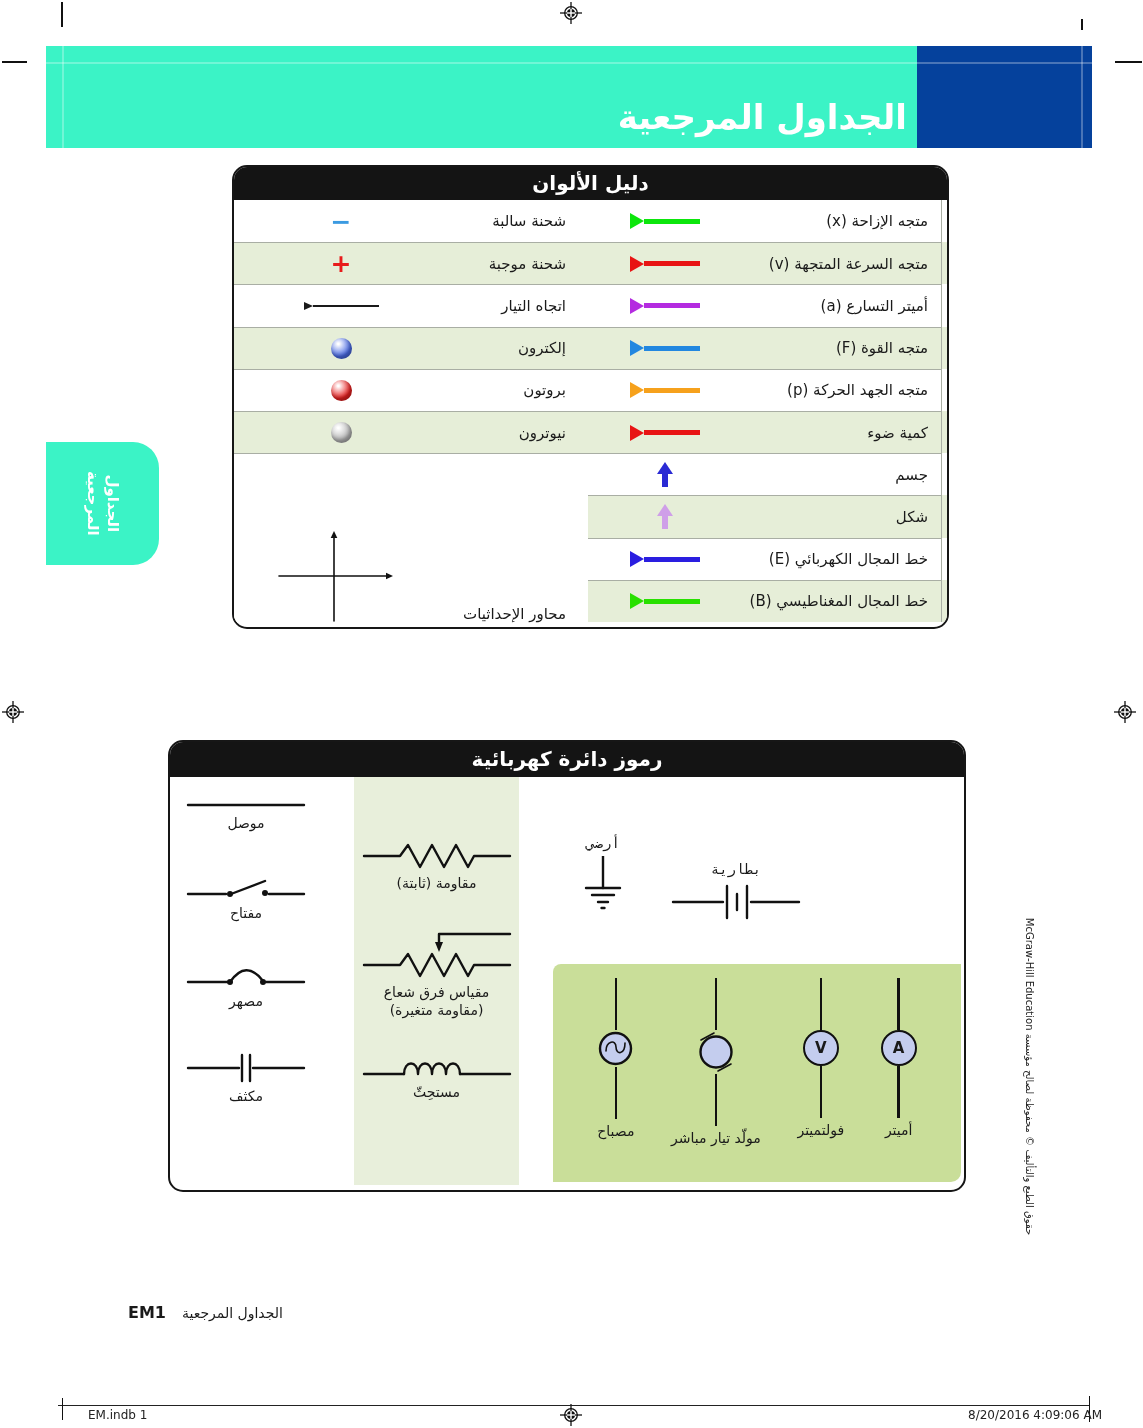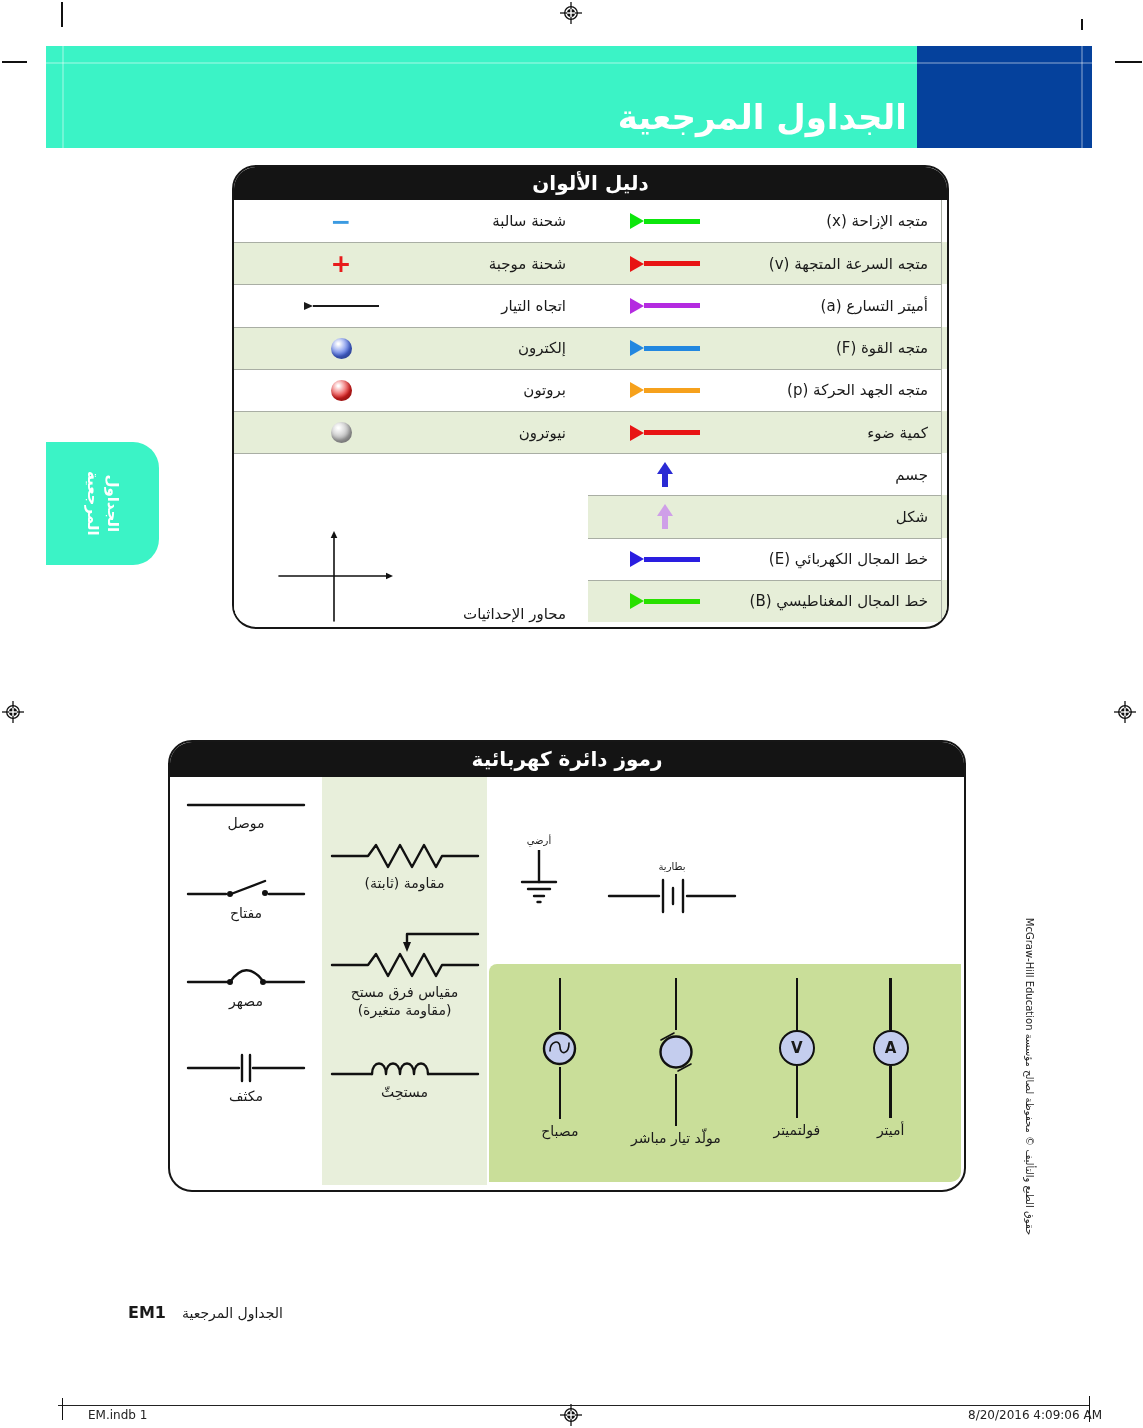--- a/index.html
+++ b/index.html
@@ -20,21 +20,21 @@
   .hdr-title{position:absolute;right:10px;bottom:14px;left:0;text-align:right;direction:rtl;
              color:#fff;font-weight:bold;font-size:34px;line-height:1;}
 
   
   .side-tab{left:46px;top:442px;width:113px;height:123px;background:var(--teal);
             border-radius:0 26px 26px 0;display:flex;align-items:center;justify-content:center;}
   .side-tab-text{transform:rotate(90deg);color:#fff;font-weight:bold;font-size:15px;
                  line-height:1.35;text-align:center;direction:rtl;white-space:nowrap;}
 
   
-  .tbl{position:absolute;border:2.5px solid #161616;border-radius:24px;overflow:hidden;background:#fff;}
+  .tbl{position:absolute;border:2.5px solid #161616;border-radius:15px;overflow:hidden;background:#fff;}
   .tbl-head{background:var(--black_bar);color:#fff;font-weight:bold;text-align:center;direction:rtl;}
 
   
   .t1{left:232px;top:165px;width:713px;height:460px;}
   .t1 .tbl-head{height:33px;line-height:33px;font-size:20px;}
   .t1-body{position:relative;height:422px;}
   .t1-row{display:flex;height:42.2px;}
   .t1-row.g{background:var(--row_green);}
   .half{display:flex;direction:rtl;align-items:center;box-sizing:border-box;}
   .half.l{width:354px;}
@@ -58,37 +58,37 @@
   .sign{font-size:25px;font-weight:bold;line-height:1;}
   .ball{width:21px;height:21px;border-radius:50%;display:inline-block;
         background:radial-gradient(circle at 35% 28%,#ffffff 4%,var(--ball) 62%);
         box-shadow:inset -2px -3px 4px rgba(0,0,0,.35);}
   .merged{position:absolute;left:0;top:253.2px;width:354px;height:168.8px;background:#fff;
           border-top:1px solid var(--divider);display:flex;direction:rtl;align-items:flex-end;}
 
   
   .t2{left:168px;top:740px;width:794px;height:448px;}
   .t2 .tbl-head{height:35px;line-height:35px;font-size:20px;}
-  .t2-body{position:relative;height:408px;display:flex;}
+  .t2-body{position:relative;height:408px;display:flex;gap:32px;}
   .t2-left{width:152px;display:flex;flex-direction:column;align-items:center;padding-top:22px;gap:41px;}
   .t2-mid{width:165px;background:var(--mid_green);display:flex;flex-direction:column;align-items:center;
           padding-top:64px;gap:36px;}
   .t2-right{flex:1;position:relative;}
   .citem{display:flex;flex-direction:column;align-items:center;}
   .clbl{font-size:14px;direction:rtl;text-align:center;margin-top:3px;line-height:1.3;}
   .panel{position:absolute;left:2px;right:3px;top:187px;bottom:3px;background:var(--panel_green);
          border-radius:8px 0 10px 0;display:flex;justify-content:space-around;align-items:flex-start;
          padding:14px 26px 0 26px;}
   .meter{display:flex;flex-direction:column;align-items:center;}
   .wire{width:2.4px;height:52px;background:#111;}
   .mcirc{width:32px;height:32px;border:2.4px solid #111;border-radius:50%;background:var(--meter_fill);
          display:flex;align-items:center;justify-content:center;font-weight:bold;font-size:15px;}
   .ground-blk{position:absolute;left:32px;top:58px;display:flex;flex-direction:column;align-items:center;}
   .batt-blk{position:absolute;left:120px;top:84px;display:flex;flex-direction:column;align-items:center;}
-  .sublbl{font-size:10px;direction:rtl;margin-bottom:4px;}
+  .sublbl{font-size:14px;direction:rtl;margin-bottom:4px;font-family:Liberation Mono, monospace;}
 
   svg .k{stroke:#111;fill:none;stroke-width:2.4;stroke-linecap:round;stroke-linejoin:round;}
   svg .kt{stroke:#111;fill:none;stroke-width:1.6;stroke-linecap:round;}
 
   
   .footer{left:128px;top:1303px;display:flex;align-items:center;}
   .footer .code{font-weight:bold;font-size:16px;}
   .footer .flabel{font-size:14px;direction:rtl;margin-left:16px;}
   .vert-copy{left:833px;top:1071px;width:392px;font-size:10px;color:#222;direction:rtl;
              transform:rotate(90deg);white-space:nowrap;text-align:center;}
@@ -383,21 +383,21 @@
           <polyline class="k" points="2,15 38,15 46,4 58,26 70,4 82,26 94,4 106,26 112,15 148,15"></polyline>
           </svg>
         <div class="clbl">مقاومة (ثابتة)</div>
       </div>
       <div class="citem">
         <svg width="150" height="52" viewBox="0 0 150 52">
           <polyline class="k" points="148,6 77,6 77,16"></polyline>
           <path d="M77,24 L73,14 L81,14 Z" fill="#111"></path>
           <polyline class="k" points="2,37 38,37 46,26 58,48 70,26 82,48 94,26 106,48 112,37 148,37"></polyline>
           </svg>
-        <div class="clbl">مقياس فرق مستح</div>
+        <div class="clbl">مقياس فرق شعاع</div>
         <div class="clbl" style="margin-top:0;">(مقاومة متغيرة)</div>
       </div>
       <div class="citem">
         <svg width="150" height="24" viewBox="0 0 150 24">
           <line class="k" x1="2" y1="18" x2="42" y2="18"></line>
           <path class="k" d="M42,18 c0,-14 14,-14 14,0 c0,-14 14,-14 14,0 c0,-14 14,-14 14,0 c0,-14 14,-14 14,0"></path>
           <line class="k" x1="98" y1="18" x2="148" y2="18"></line>
           </svg>
         <div class="clbl">مستحِثّ</div>
       </div>

